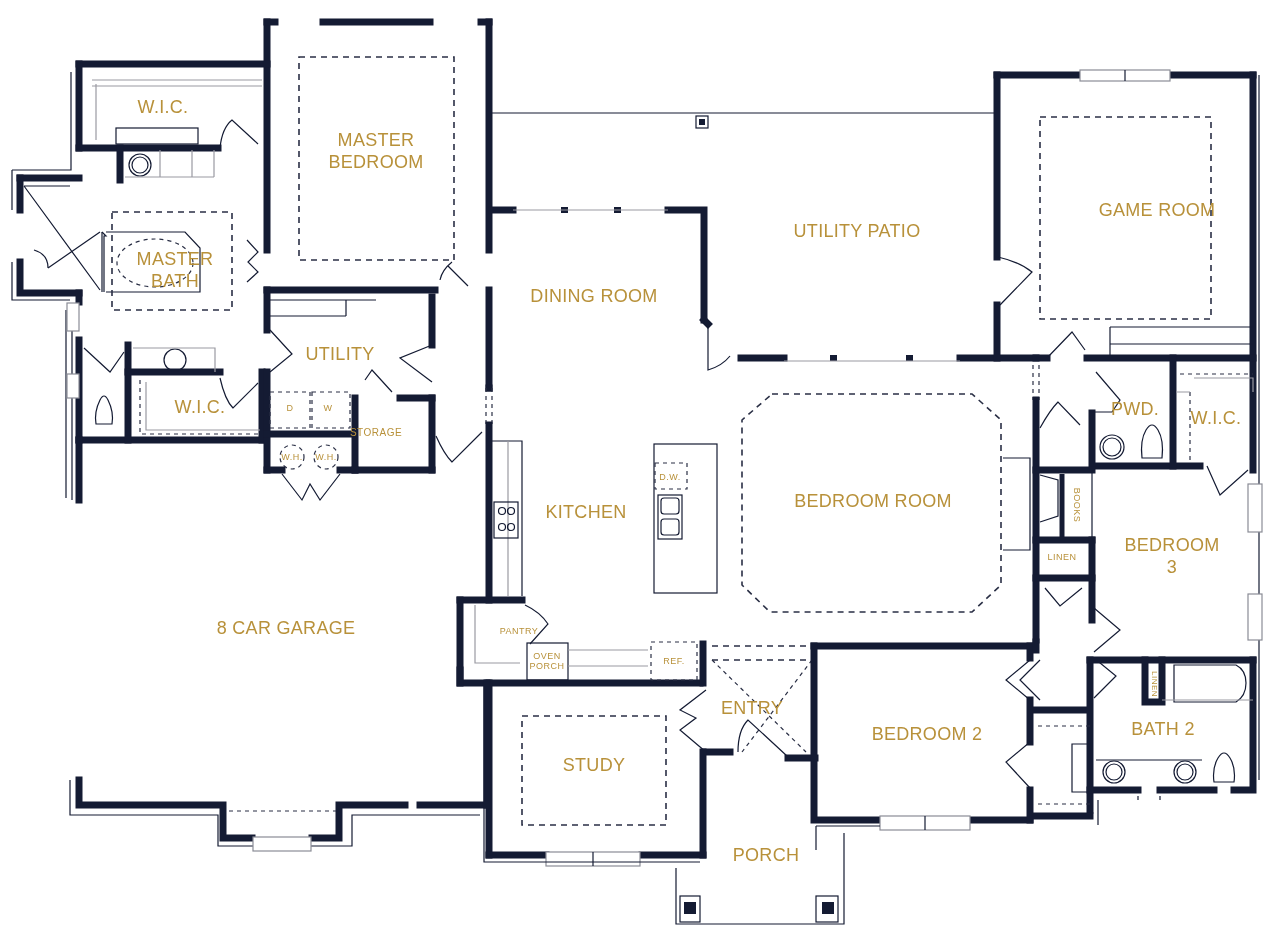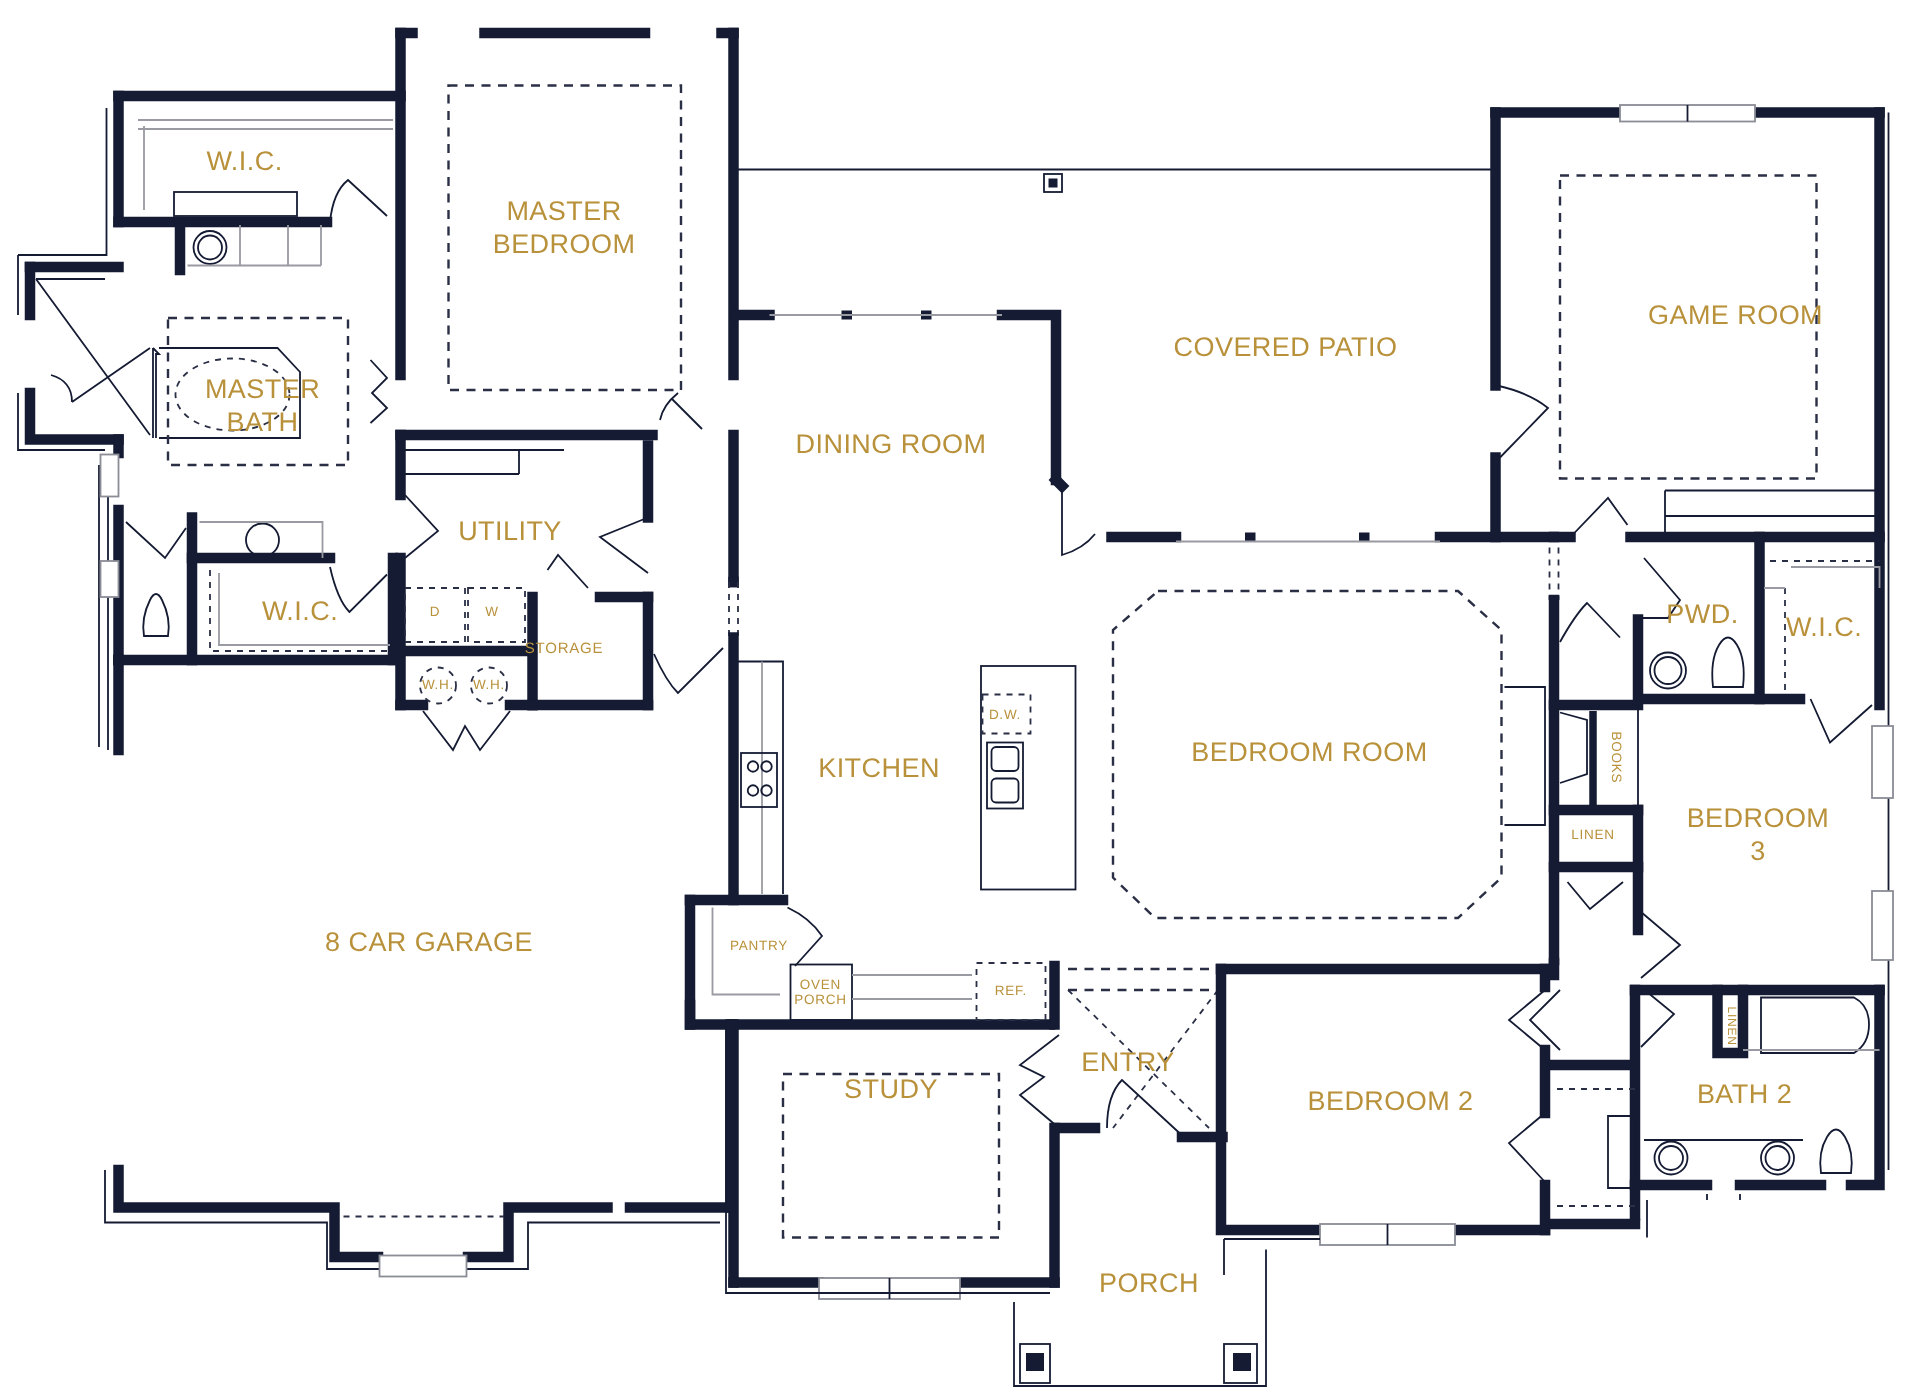--- a/index.html
+++ b/index.html
@@ -267,38 +267,38 @@
 
 <div class="label lg" style="left:376px;top:152px">MASTER
 BEDROOM</div>
 <div class="label lg" style="left:163px;top:108px">W.I.C.</div>
 <div class="label lg" style="left:175px;top:271px">MASTER
 BATH</div>
 <div class="label lg" style="left:340px;top:355px">UTILITY</div>
 <div class="label lg" style="left:200px;top:408px">W.I.C.</div>
 <div class="label sm" style="left:376px;top:433px">STORAGE</div>
 <div class="label lg" style="left:594px;top:297px">DINING ROOM</div>
-<div class="label lg" style="left:857px;top:232px">COVERED PATIO</div>
+<div class="label lg" style="left:857px;top:232px">UTILITY PATIO</div>
 <div class="label lg" style="left:1157px;top:211px">GAME ROOM</div>
 <div class="label lg" style="left:586px;top:513px">KITCHEN</div>
 <div class="label lg" style="left:873px;top:502px">BEDROOM ROOM</div>
 <div class="label lg" style="left:1135px;top:410px">PWD.</div>
 <div class="label lg" style="left:1216px;top:419px">W.I.C.</div>
 <div class="label lg" style="left:1172px;top:557px">BEDROOM 3</div>
 <div class="label lg" style="left:286px;top:629px">8 CAR GARAGE</div>
 <div class="label lg" style="left:752px;top:709px">ENTRY</div>
-<div class="label lg" style="left:594px;top:727px">STUDY</div>
+<div class="label lg" style="left:594px;top:766px">STUDY</div>
 <div class="label lg" style="left:927px;top:735px">BEDROOM 2</div>
 <div class="label lg" style="left:1163px;top:730px">BATH 2</div>
 <div class="label lg" style="left:766px;top:856px">PORCH</div>
 
 <div class="label xs" style="left:290px;top:408px">D</div>
 <div class="label xs" style="left:328px;top:408px">W</div>
 <div class="label xs" style="left:292px;top:457px">W.H.</div>
 <div class="label xs" style="left:326px;top:457px">W.H.</div>
 <div class="label xs" style="left:670px;top:477px">D.W.</div>
-<div class="label xs" style="left:506px;top:631px">PANTRY</div>
+<div class="label xs" style="left:519px;top:631px">PANTRY</div>
 <div class="label xs" style="left:547px;top:662px;line-height:1.1">OVEN
 PORCH</div>
 <div class="label xs" style="left:674px;top:661px">REF.</div>
 <div class="label xs rot" style="left:1077px;top:505px">BOOKS</div>
 <div class="label xs" style="left:1062px;top:557px">LINEN</div>
 <div class="label xs rot" style="left:1154px;top:684px;font-size:8px">LINEN</div>
 
 </body></html>

